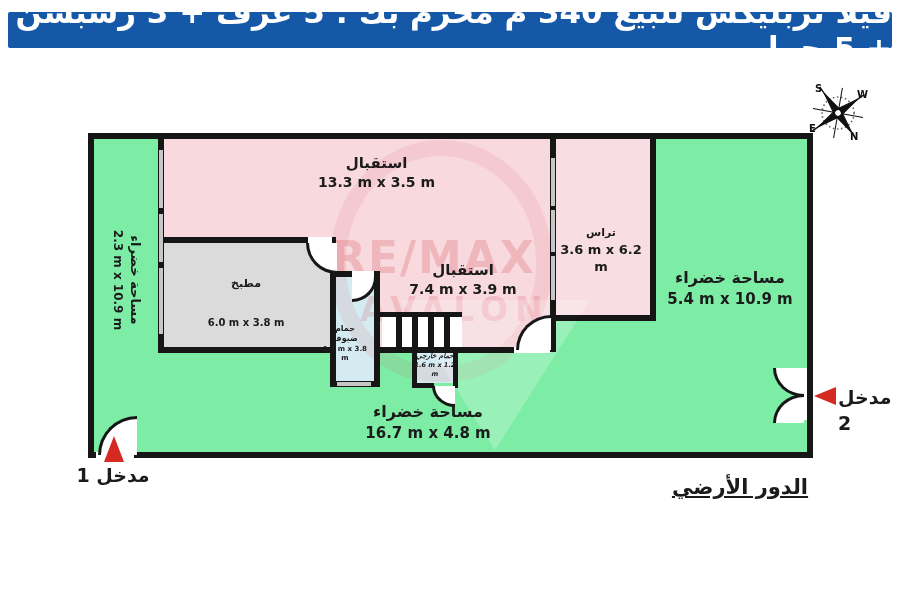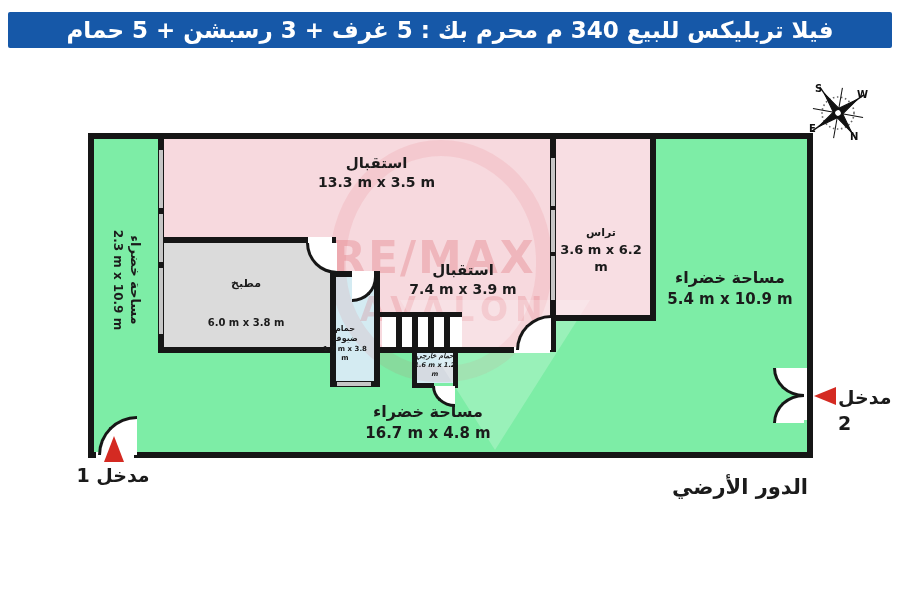--- a/index.html
+++ b/index.html
@@ -2,21 +2,21 @@
 <html><head>
 <meta charset="utf-8">
 <style>
   html,body{margin:0;padding:0;background:#fff;}
   .stage{position:relative;width:900px;height:599px;background:#fff;overflow:hidden;
          font-family:"DejaVu Sans",sans-serif;}
   .abs{position:absolute;}
   
   .titlebar{left:8px;top:12px;width:884px;height:36px;background:#1658a8;border-radius:2px;
             display:flex;align-items:center;justify-content:center;color:#fff;
-            font-size:23px;font-weight:bold;direction:rtl;z-index:20;}
+            font-size:31px;font-weight:bold;direction:rtl;z-index:20;}
   .code{left:48px;top:76px;font-size:19px;font-weight:bold;color:#222;z-index:20;}
   
   .outer{left:88px;top:133px;width:713px;height:313px;background:#7deda6;
          border:6px solid #161616;z-index:1;}
   .fill{z-index:2;}
   .wm{z-index:3;pointer-events:none;}
   .wall{background:#161616;z-index:4;}
   .win{background:#c6c6c6;z-index:5;}
   .gap{background:#fff;z-index:5;}
   .arc{z-index:5;background:#fff;}
@@ -154,17 +154,17 @@
   </div>
   <div class="abs lbl" style="left:655px;top:266px;width:150px;font-size:16px;line-height:1.45;">
     <div>مساحة خضراء</div>
     <div class="dims" style="font-size:15px;">5.4 m x 10.9 m</div>
   </div>
   <div class="abs lbl" style="left:348px;top:400px;width:160px;font-size:16px;line-height:1.45;">
     <div>مساحة خضراء</div>
     <div class="dims" style="font-size:15px;">16.7 m x 4.8 m</div>
   </div>
 
-  <div class="abs lbl" style="left:655px;top:473px;width:170px;font-size:21px;direction:rtl;">
+  <div class="abs lbl" style="left:655px;top:473px;width:170px;font-size:21px;direction:rtl;text-decoration:underline;">
     <span>الدور الأرضي</span>
   </div>
 
 </div>
 
 </body></html>

